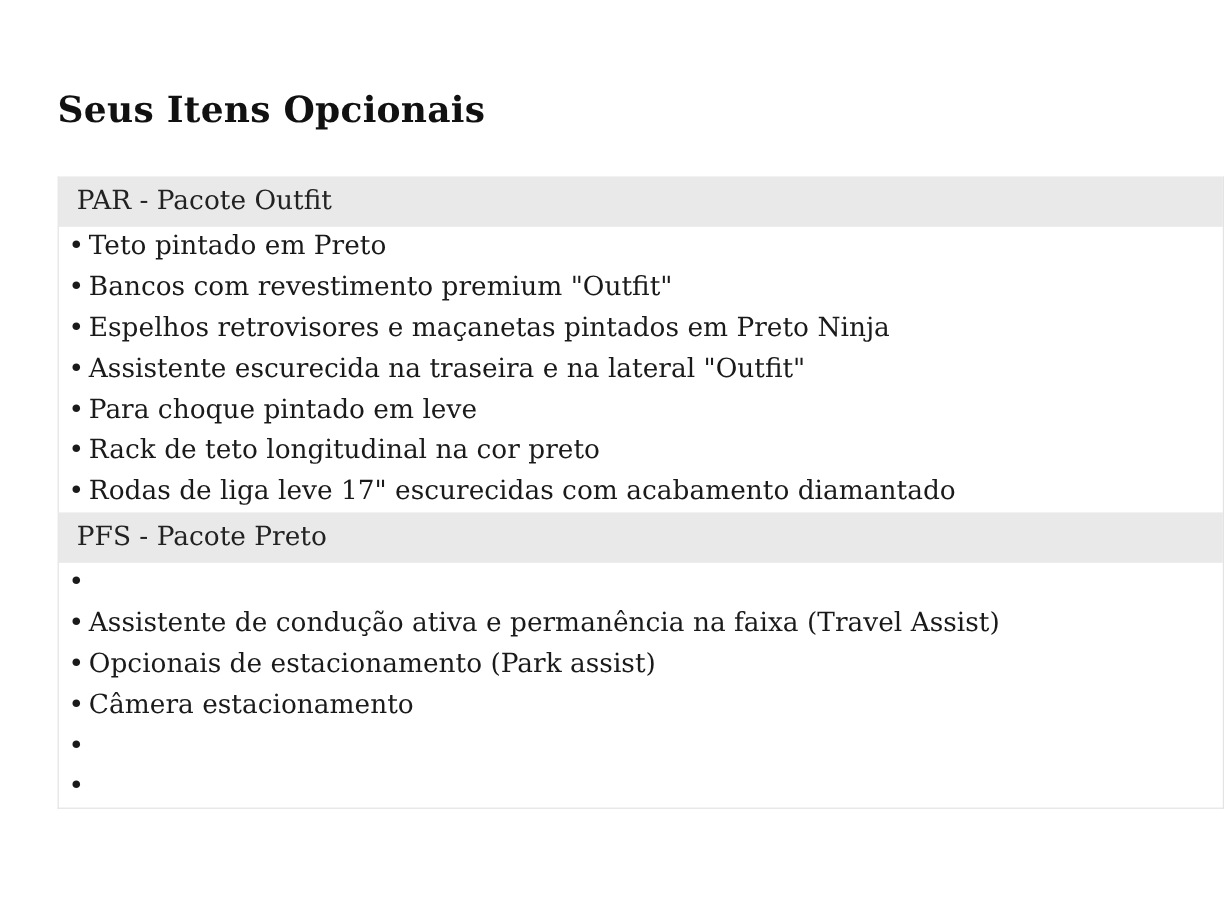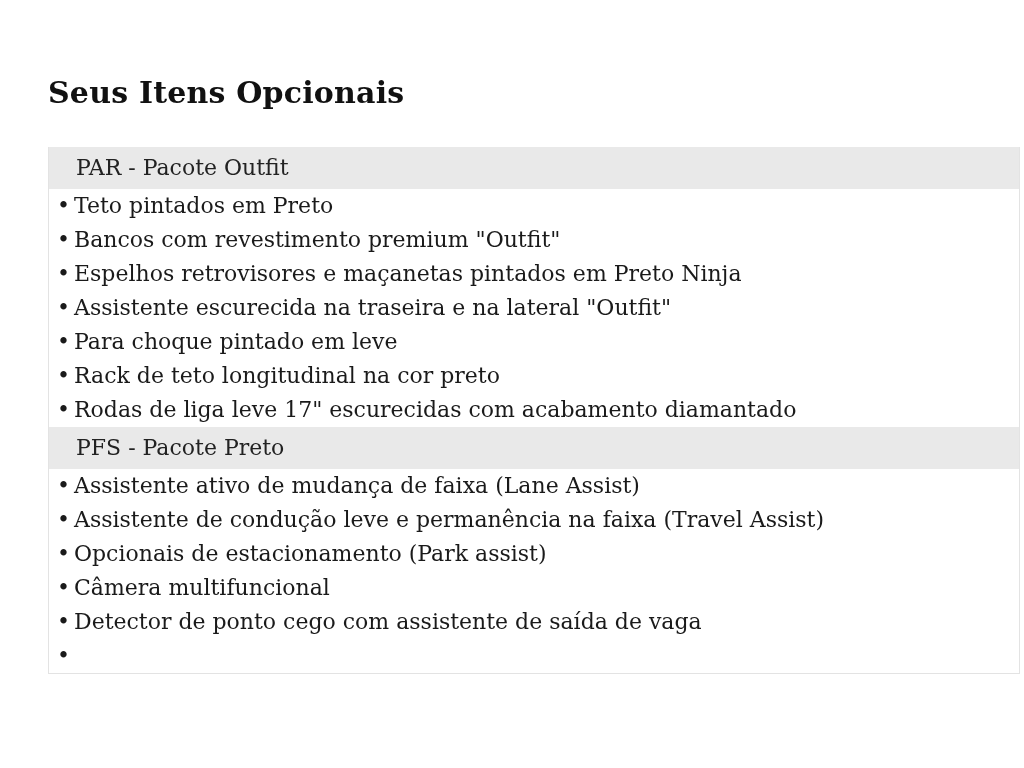--- a/index.html
+++ b/index.html
@@ -35,21 +35,21 @@
     border-right: 1px solid var(--table-border, #e3e3e3);
     border-bottom: 1px solid var(--table-border, #e3e3e3);
     background: #ffffff;
   }
   .section-header {
     height: 42px;
     line-height: 42px;
     background: var(--section-header-bg, #e9e9e9);
     color: var(--header-text, #222222);
     font-size: 22px;
-    padding-left: 27px;
+    padding-left: 15px;
     white-space: nowrap;
     overflow: hidden;
   }
   .item-list {
     list-style: none;
   }
   .option-item {
     position: relative;
     font-size: 22px;
     line-height: 34px;
@@ -73,21 +73,21 @@
 
 <div class="page">
   <h1 class="title">Seus Itens Opcionais</h1>
 
   <div class="options-table" id="sections-root">
   <section class="option-section">
     <div class="section-header">PAR - Pacote Outfit</div>
     <ul class="item-list">
   <li class="option-item">
     <span class="bullet">•</span>
-    <span class="item-text">Teto pintados em Preto</span>
+    <span class="item-text">Teto pintado em Preto</span>
   </li>
 
   <li class="option-item">
     <span class="bullet">•</span>
     <span class="item-text">Bancos com revestimento premium "Outfit"</span>
   </li>
 
   <li class="option-item">
     <span class="bullet">•</span>
     <span class="item-text">Espelhos retrovisores e maçanetas pintados em Preto Ninja</span>
@@ -113,41 +113,39 @@
     <span class="item-text">Rodas de liga leve 17" escurecidas com acabamento diamantado</span>
   </li>
 </ul>
   </section>
 
   <section class="option-section">
     <div class="section-header">PFS - Pacote Preto</div>
     <ul class="item-list">
   <li class="option-item">
     <span class="bullet">•</span>
-    <span class="item-text">Assistente ativo de mudança de faixa (Lane Assist)</span>
   </li>
 
   <li class="option-item">
     <span class="bullet">•</span>
-    <span class="item-text">Assistente de condução leve e permanência na faixa (Travel Assist)</span>
+    <span class="item-text">Assistente de condução ativa e permanência na faixa (Travel Assist)</span>
   </li>
 
   <li class="option-item">
     <span class="bullet">•</span>
     <span class="item-text">Opcionais de estacionamento (Park assist)</span>
   </li>
 
   <li class="option-item">
     <span class="bullet">•</span>
-    <span class="item-text">Câmera multifuncional</span>
+    <span class="item-text">Câmera estacionamento</span>
   </li>
 
   <li class="option-item">
     <span class="bullet">•</span>
-    <span class="item-text">Detector de ponto cego com assistente de saída de vaga</span>
   </li>
 
   <li class="option-item">
     <span class="bullet">•</span>
   </li>
 </ul>
   </section>
 </div>
 </div>
 

